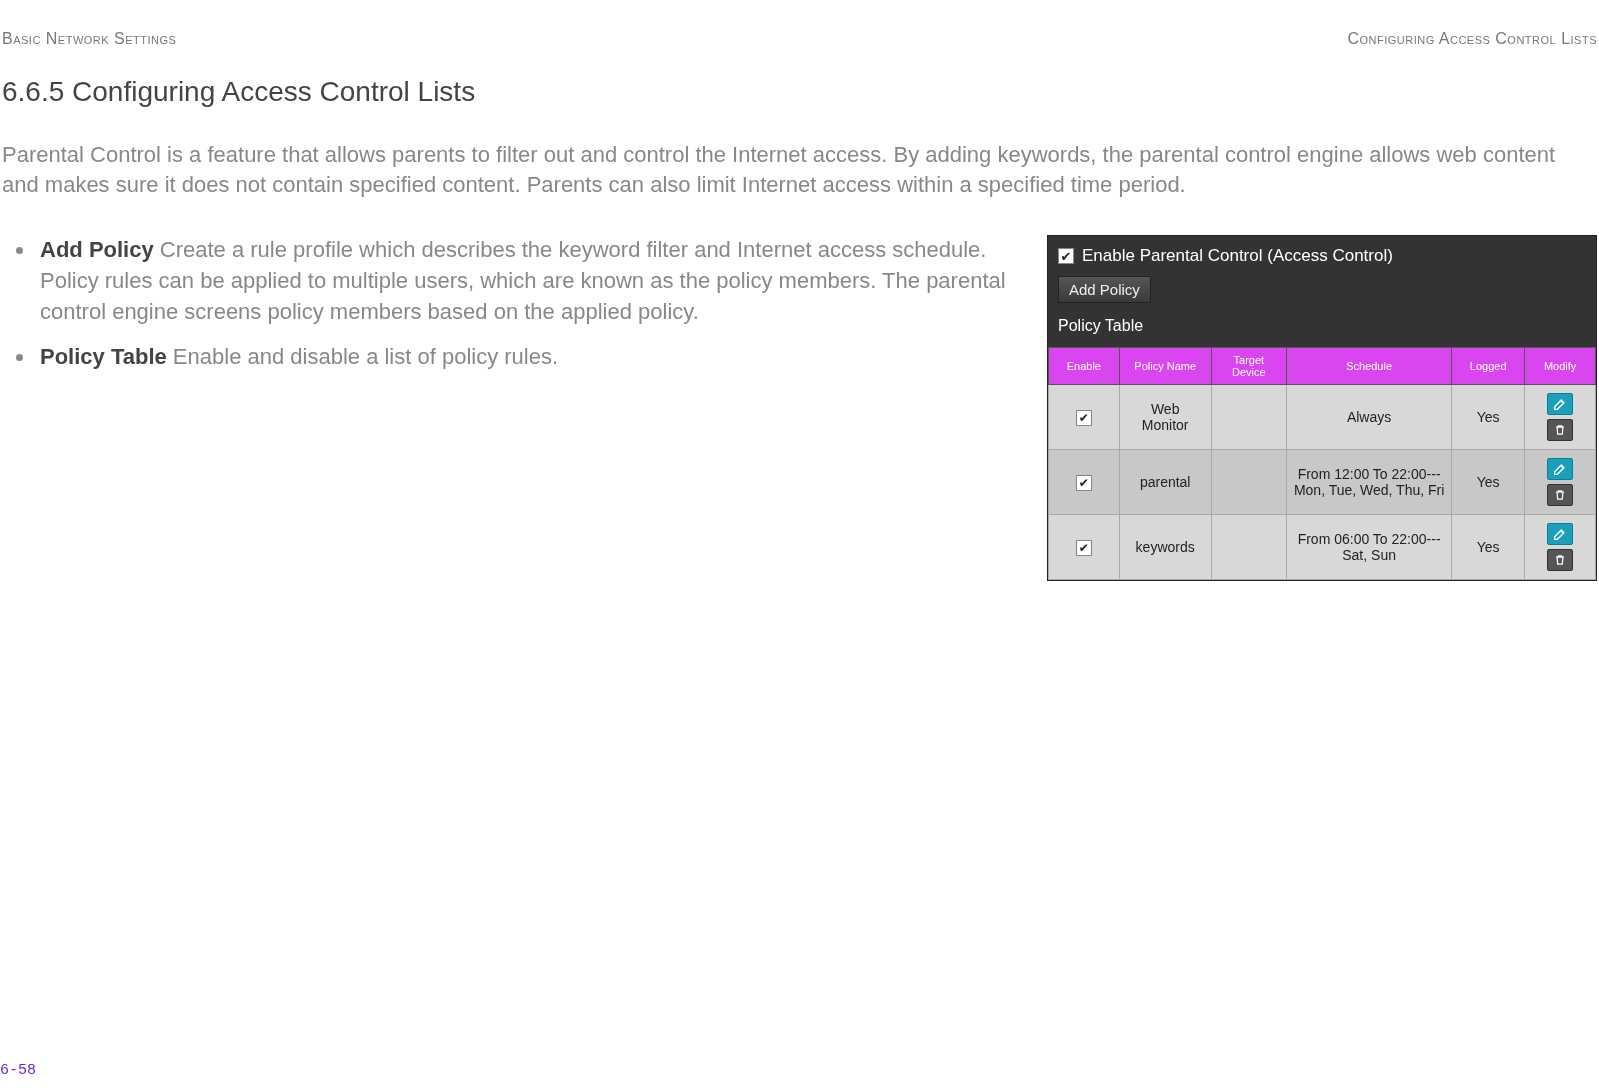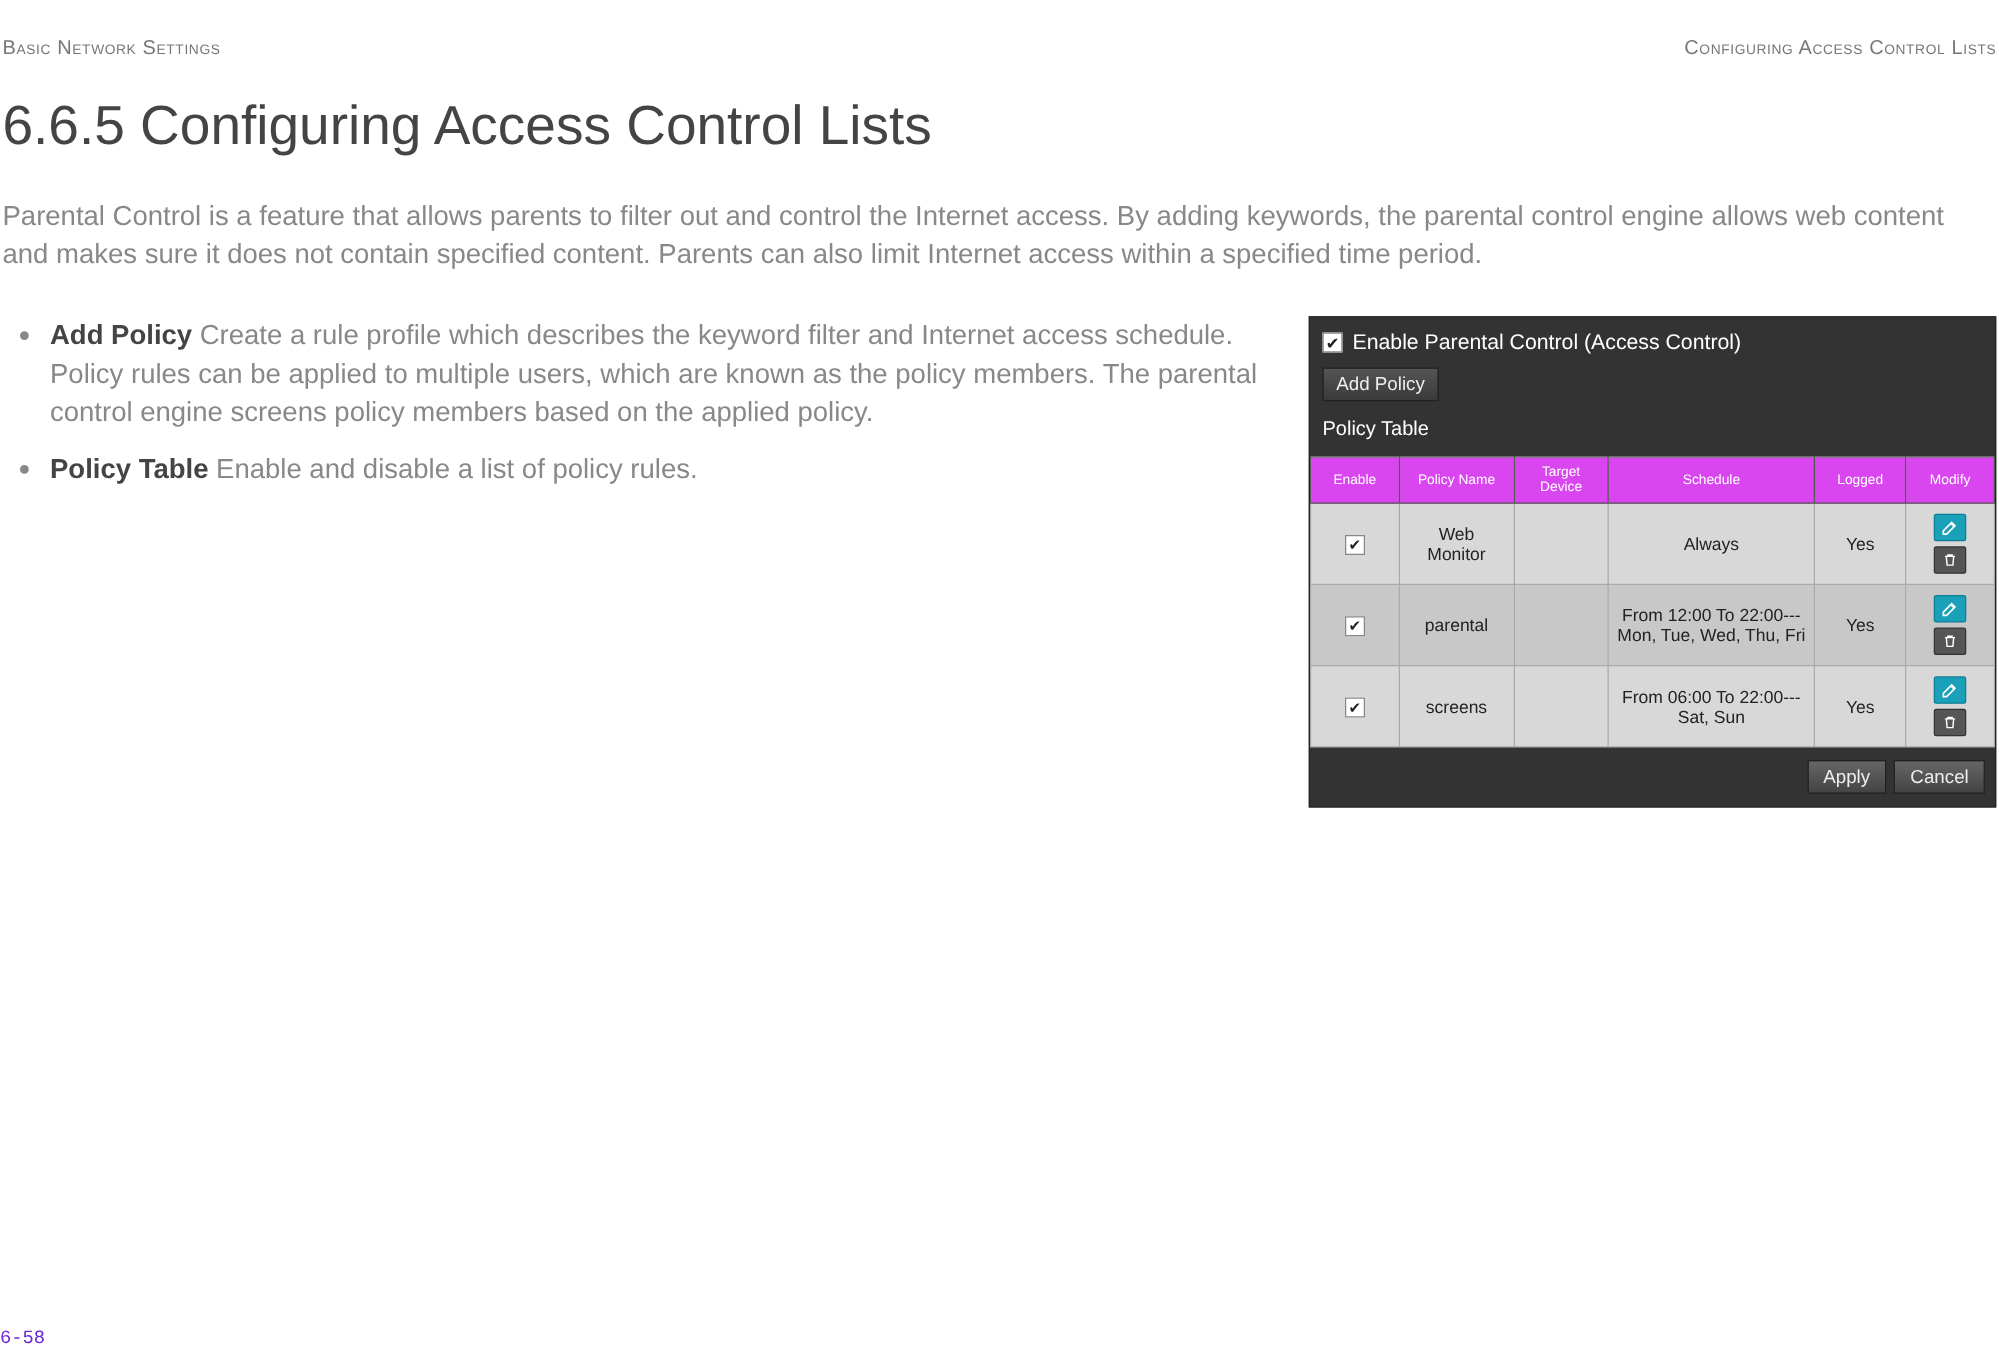--- a/index.html
+++ b/index.html
@@ -15,21 +15,21 @@
       display: flex;
       justify-content: space-between;
       padding: 8px 2px 0 2px;
       font-variant: small-caps;
       letter-spacing: 0.5px;
       color: #777;
       font-size: 16px;
       margin-top: 22px;
     }
     .page-title {
-      font-size: 44px;
+      font-size: 28px;
       font-weight: 400;
       color: #444;
       padding: 28px 2px 18px 2px;
       font-family: Verdana, Arial, sans-serif;
     }
     .intro-para {
       color: #888;
       font-size: 22px;
       line-height: 1.35;
       padding: 14px 2px 0 2px;
@@ -262,21 +262,21 @@
               <span class="trash-icon">
                 <svg viewBox="0 0 24 24" fill="none" stroke="#fff" stroke-width="2">
                     <path d="M5 7h14M9 7V5h6v2M7 7l1 12h8l1-12"></path>
                   </svg>
               </span>
             </div>
           </td>
         </tr>
         <tr>
           <td><span class="row-checkbox">✔</span></td>
-          <td>screens</td>
+          <td>keywords</td>
           <td></td>
           <td>From 06:00 To 22:00---Sat, Sun</td>
           <td>Yes</td>
           <td class="modify-cell">
             <div class="icon-stack">
               <span class="edit-icon">
                 <svg viewBox="0 0 24 24" fill="none" stroke="#fff" stroke-width="2">
                     <path d="M4 16l10-10 4 4-10 10H4v-4z"></path>
                     <path d="M13 7l4 4"></path>
                   </svg>
@@ -285,21 +285,17 @@
                 <svg viewBox="0 0 24 24" fill="none" stroke="#fff" stroke-width="2">
                     <path d="M5 7h14M9 7V5h6v2M7 7l1 12h8l1-12"></path>
                   </svg>
               </span>
             </div>
           </td>
         </tr>
       </tbody>
     </table>
 
-    <div class="sp-footer">
-      <span class="sp-btn">Apply</span>
-      <span class="sp-btn">Cancel</span>
-    </div>
   </div>
 
 </div>
 
 <div class="page-number">6-58</div>
 
 </body></html>

